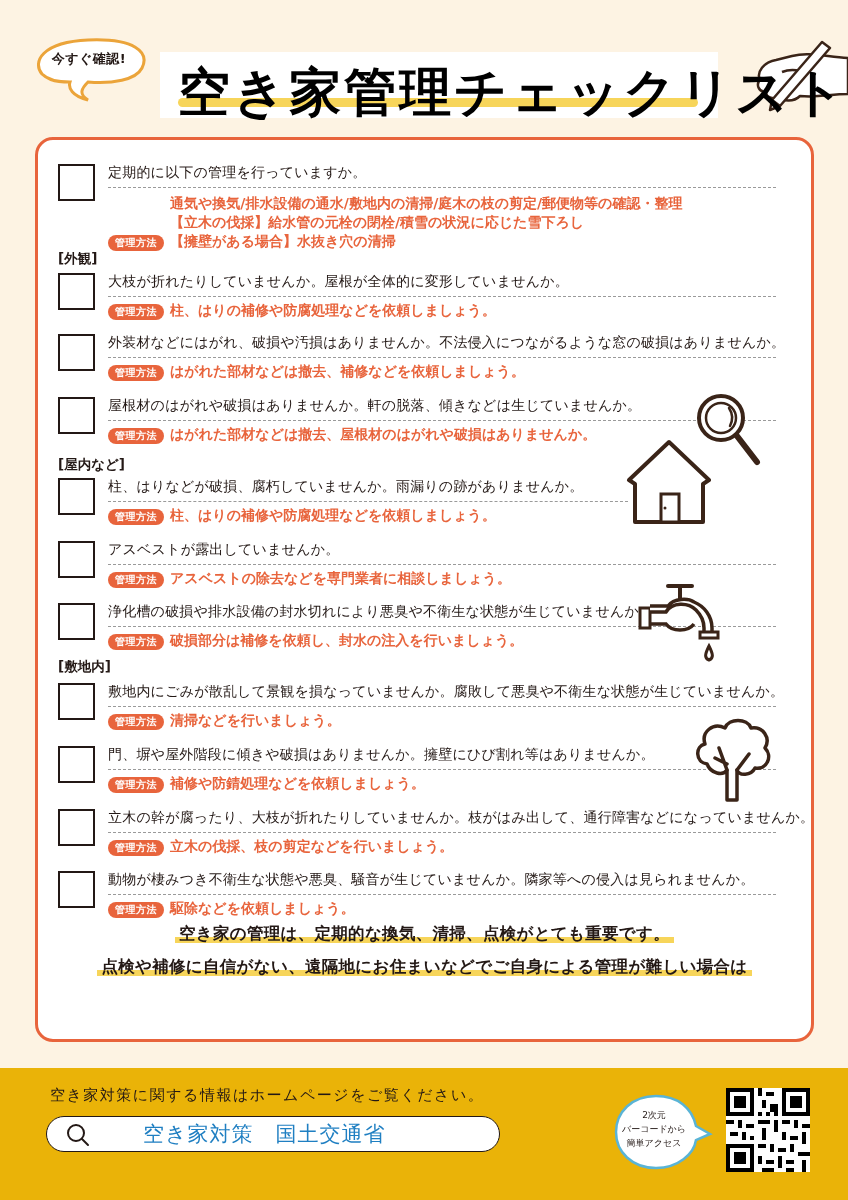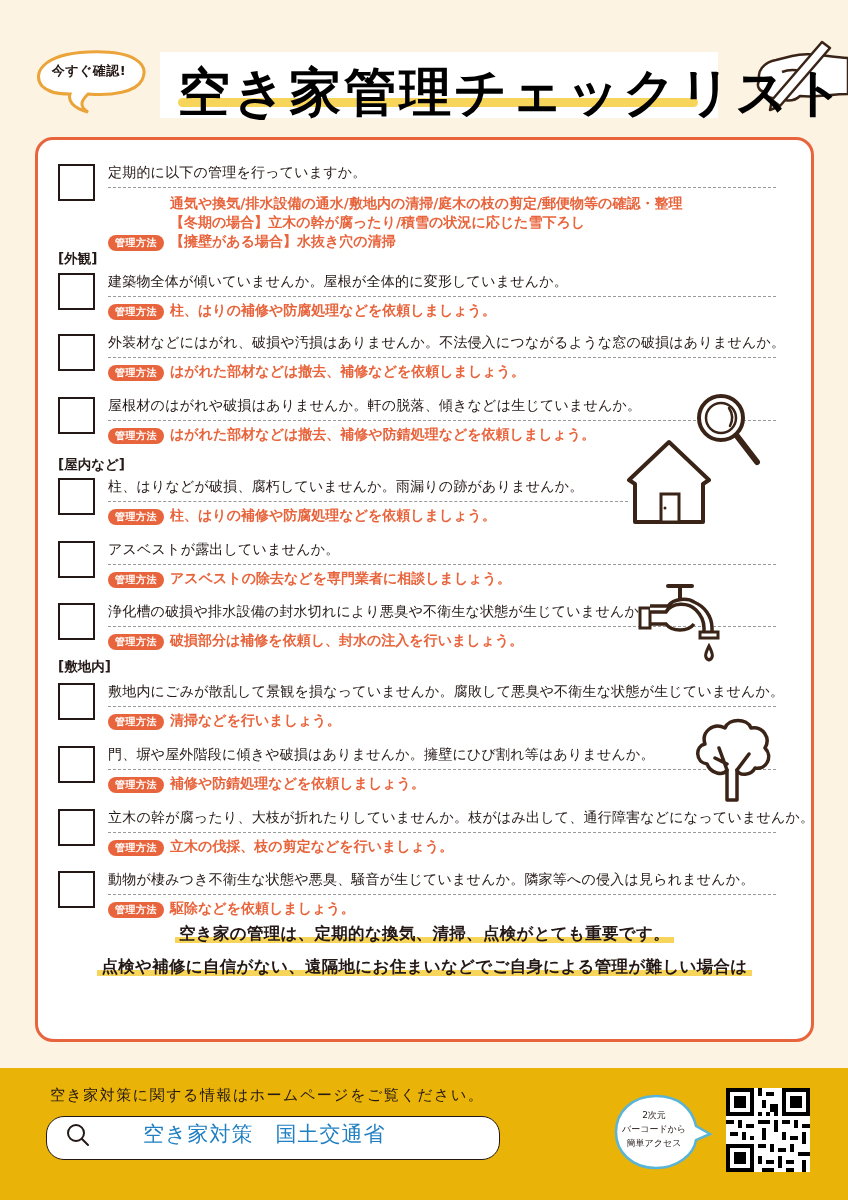--- a/index.html
+++ b/index.html
@@ -6,21 +6,21 @@
   html, body { width: 848px; height: 1200px; overflow: hidden; }
   body {
     background: #fdf3e3;
     font-family: "DejaVu Sans", "Liberation Sans", sans-serif;
     color: #231815;
     position: relative;
   }
   .page { position: absolute; inset: 0; width: 848px; height: 1200px; }
 
   
-  .bubble-wrap { position: absolute; left: 28px; top: 48px; width: 122px; height: 66px; }
+  .bubble-wrap { position: absolute; left: 28px; top: 36px; width: 122px; height: 66px; }
   .bubble-wrap svg { position: absolute; left: 0; top: 0; }
   .bubble-text {
     position: absolute; left: 0; top: 14px; width: 122px; text-align: center;
     font-size: 13px; font-weight: bold; color: #231815; letter-spacing: 0.5px;
   }
   .title-box {
     position: absolute; left: 160px; top: 52px; width: 558px; height: 66px;
     background: #ffffff;
   }
   .title-text {
@@ -82,21 +82,21 @@
   }
 
   
   .footer {
     position: absolute; left: 0; top: 1068px; width: 848px; height: 132px; background: #eab308;
   }
   .footer-info {
     position: absolute; left: 50px; top: 18px; font-size: 15px; color: #231815; letter-spacing: 1.5px;
   }
   .search-bar {
-    position: absolute; left: 46px; top: 48px; width: 454px; height: 44px;
+    position: absolute; left: 46px; top: 48px; width: 454px; height: 36px;
     border: 1.5px solid #231815; border-radius: 18px; background: #fff;
   }
   .search-icon { position: absolute; left: 18px; top: 5px; }
   .search-text {
     position: absolute; left: 96px; top: 3px; font-size: 21px; color: #1f7fc2; letter-spacing: 1px; white-space: nowrap;
   }
   .url-text {
     position: absolute; left: 50px; top: 90px; font-size: 12.5px; color: #231815; white-space: nowrap;
   }
   .qr-bubble { position: absolute; left: 612px; top: 26px; }
@@ -133,31 +133,31 @@
   <div class="card">
 
     <div class="item" style="top:24px;">
       <div class="checkbox" style="top:0;"></div>
       <div class="question">定期的に以下の管理を行っていますか。</div>
       <div class="dash" style="top:23px;"></div>
       <div class="method" style="top:30px;">
         <span class="badge">管理方法</span>
         <div>
           <div class="method-text">通気や換気/排水設備の通水/敷地内の清掃/庭木の枝の剪定/郵便物等の確認・整理</div>
-          <div class="method-text">【冬期の場合】立木の幹が腐ったり/積雪の状況に応じた雪下ろし</div>
+          <div class="method-text">【立木の伐採】給水管の元栓の閉栓/積雪の状況に応じた雪下ろし</div>
           <div class="method-text">【擁壁がある場合】水抜き穴の清掃</div>
         </div>
       </div>
     </div>
 
     <div class="section-label" style="top:110px;">[外観]</div>
 
     <div class="item" style="top:133px;">
       <div class="checkbox" style="top:0;"></div>
-      <div class="question">建築物全体が傾いていませんか。屋根が全体的に変形していませんか。</div>
+      <div class="question">大枝が折れたりしていませんか。屋根が全体的に変形していませんか。</div>
       <div class="dash" style="top:23px;"></div>
       <div class="method" style="top:28px;">
         <span class="badge">管理方法</span>
         <span class="method-text">柱、はりの補修や防腐処理などを依頼しましょう。</span>
       </div>
     </div>
 
     <div class="item" style="top:194px;">
       <div class="checkbox" style="top:0;"></div>
       <div class="question">外装材などにはがれ、破損や汚損はありませんか。不法侵入につながるような窓の破損はありませんか。</div>
@@ -167,21 +167,21 @@
         <span class="method-text">はがれた部材などは撤去、補修などを依頼しましょう。</span>
       </div>
     </div>
 
     <div class="item" style="top:257px;">
       <div class="checkbox" style="top:0;"></div>
       <div class="question">屋根材のはがれや破損はありませんか。軒の脱落、傾きなどは生じていませんか。</div>
       <div class="dash" style="top:23px;"></div>
       <div class="method" style="top:28px;">
         <span class="badge">管理方法</span>
-        <span class="method-text">はがれた部材などは撤去、補修や防錆処理などを依頼しましょう。</span>
+        <span class="method-text">はがれた部材などは撤去、屋根材のはがれや破損はありませんか。</span>
       </div>
     </div>
 
     <div class="section-label" style="top:316px;">[屋内など]</div>
 
     <div class="item" style="top:338px;">
       <div class="checkbox" style="top:0;"></div>
       <div class="question">柱、はりなどが破損、腐朽していませんか。雨漏りの跡がありませんか。</div>
       <div class="dash" style="top:23px; width:520px;"></div>
       <div class="method" style="top:28px;">

